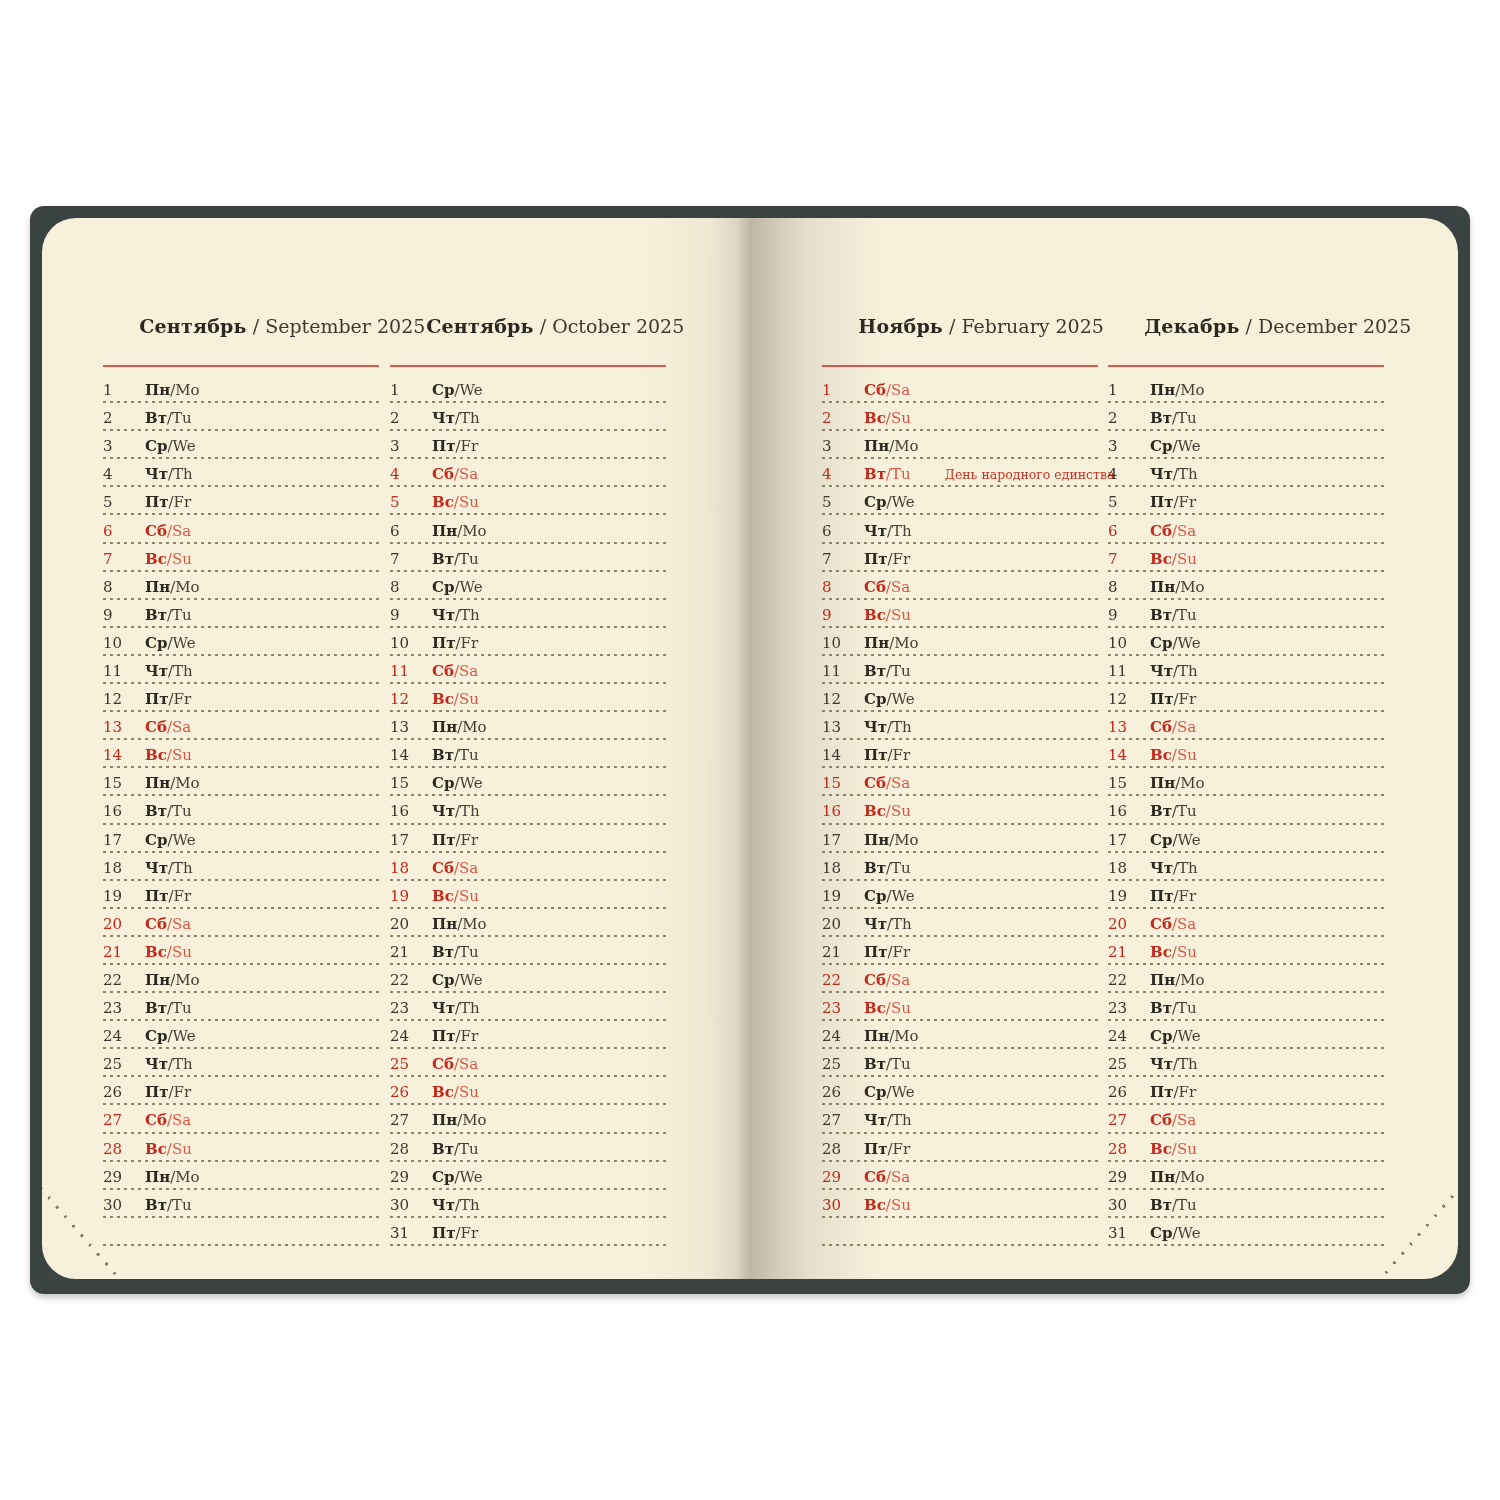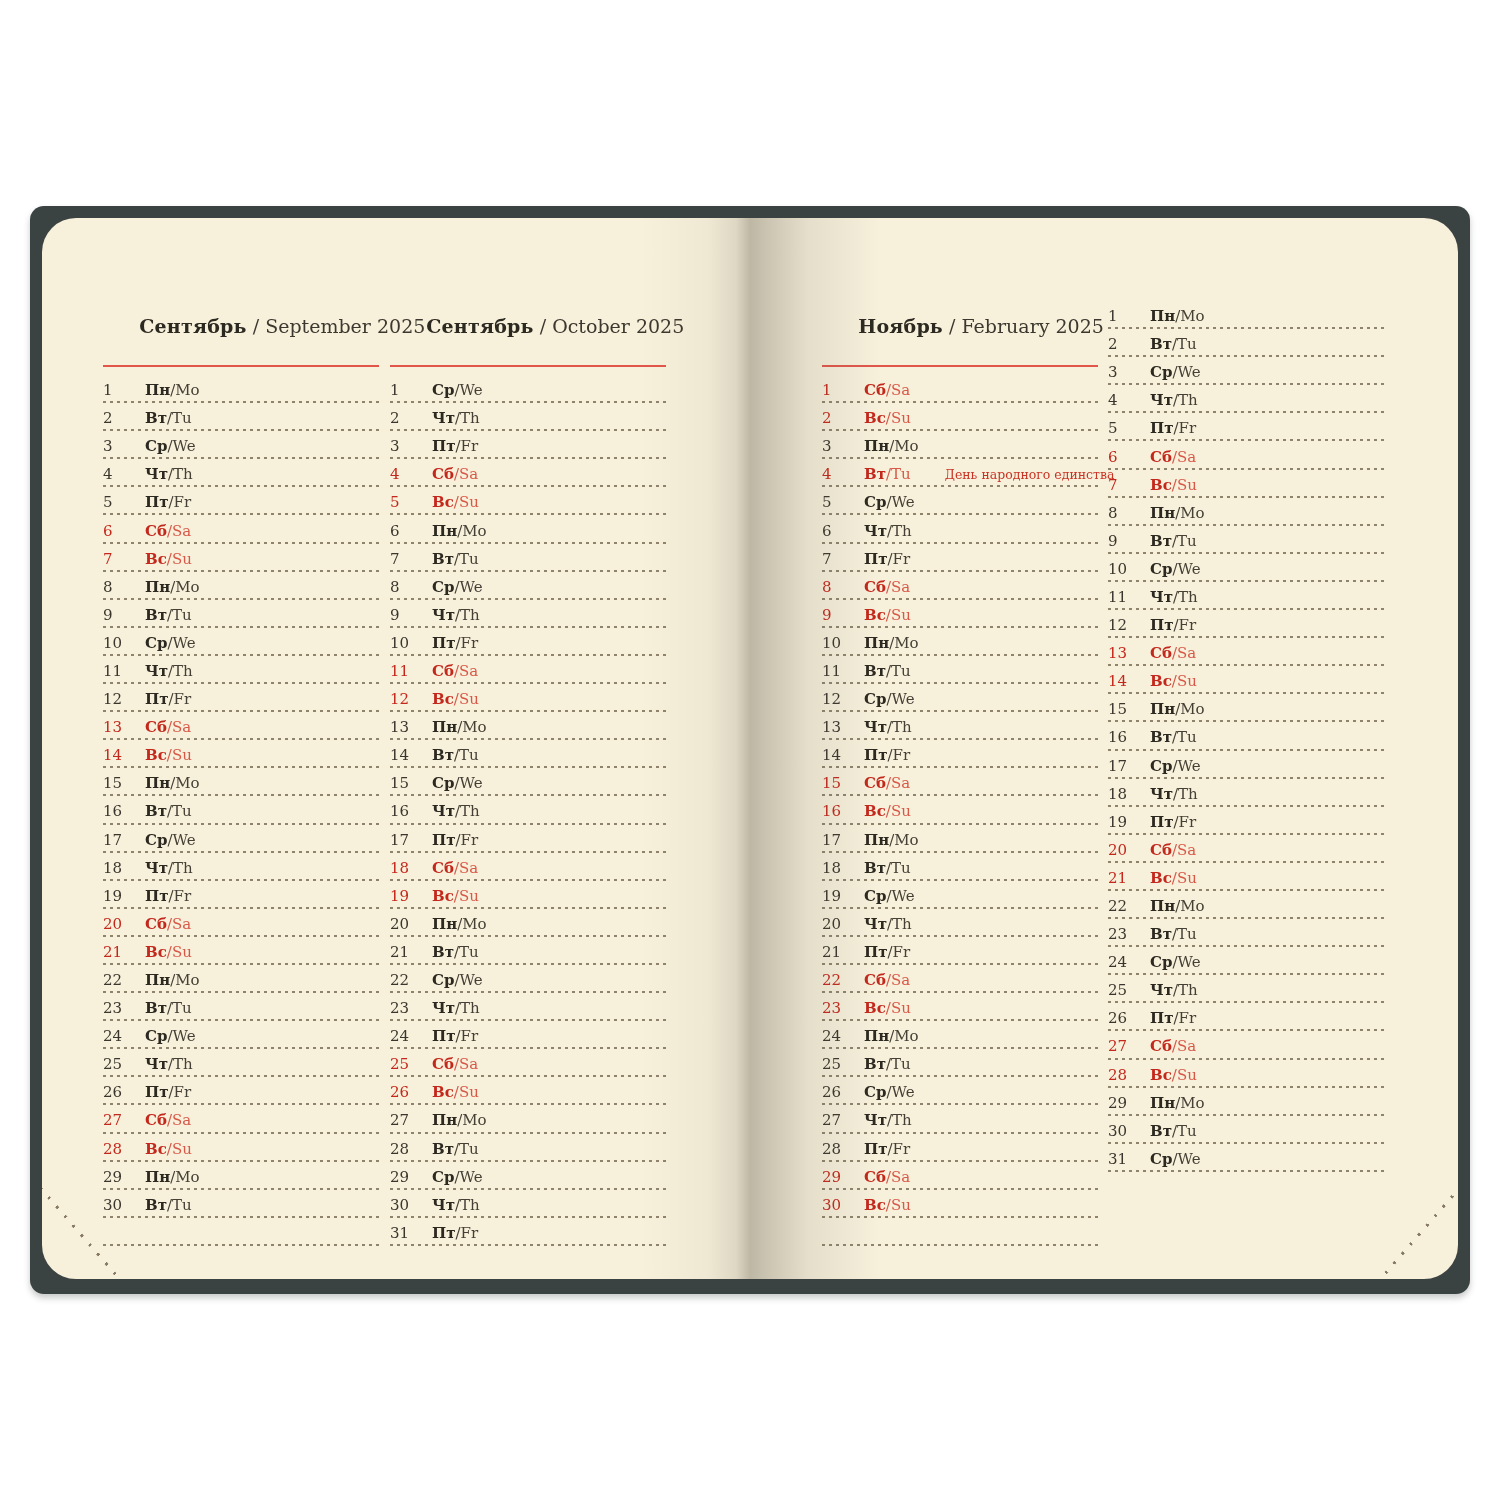--- a/index.html
+++ b/index.html
@@ -701,20 +701,23 @@
     <span class="d-num">30</span>
     <span class="d-ru">Вс</span>
     <span class="d-slash">/</span>
     <span class="d-en">Su</span>
 
   </div>
             <div class="day-row blank"></div>
           </div>
   </div>
         <div class="month-col" style="left: 1066px;">
+    <div class="m-head">
+      <span class="m-ru">Декабрь</span><span class="m-sep"> / </span><span class="m-en">December 2025</span>
+    </div>
     <div class="m-rows">
             <div class="day-row">
     <span class="d-num">1</span>
     <span class="d-ru">Пн</span>
     <span class="d-slash">/</span>
     <span class="d-en">Mo</span>
 
   </div>
             <div class="day-row">
     <span class="d-num">2</span>

